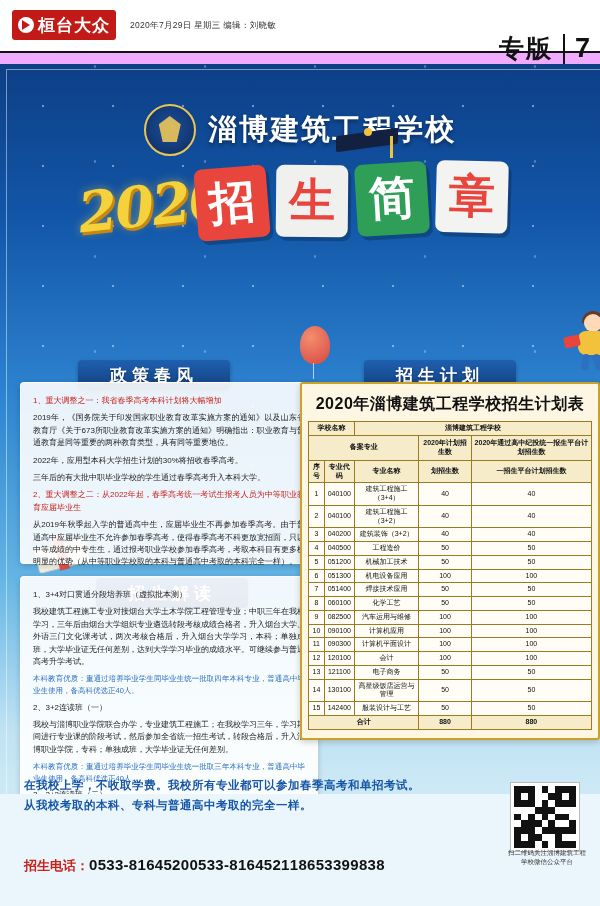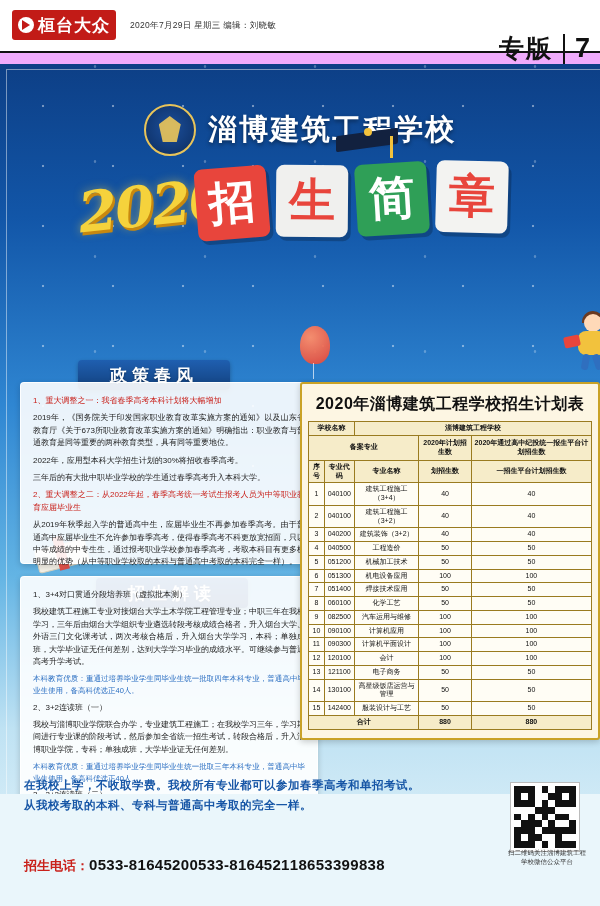--- a/index.html
+++ b/index.html
@@ -182,20 +182,23 @@
       <span class="head"></span>
       <span class="body"></span>
       <span class="leg1"></span>
       <span class="leg2"></span>
       <span class="book"></span>
     </div>
 
     <div class="sec-head" id="head-policy">
       <span>政策春风</span>
     </div>
+    <div class="sec-head" id="head-plan">
+      <span>招生计划</span>
+    </div>
     <div class="sec-head" id="head-interpret">
       <span>招生解读</span>
     </div>
 
     <div class="scroll-deco">
       <span class="roll"></span>
       <span class="ribbon"></span>
     </div>
 
     <div class="panel" id="panel-policy">

